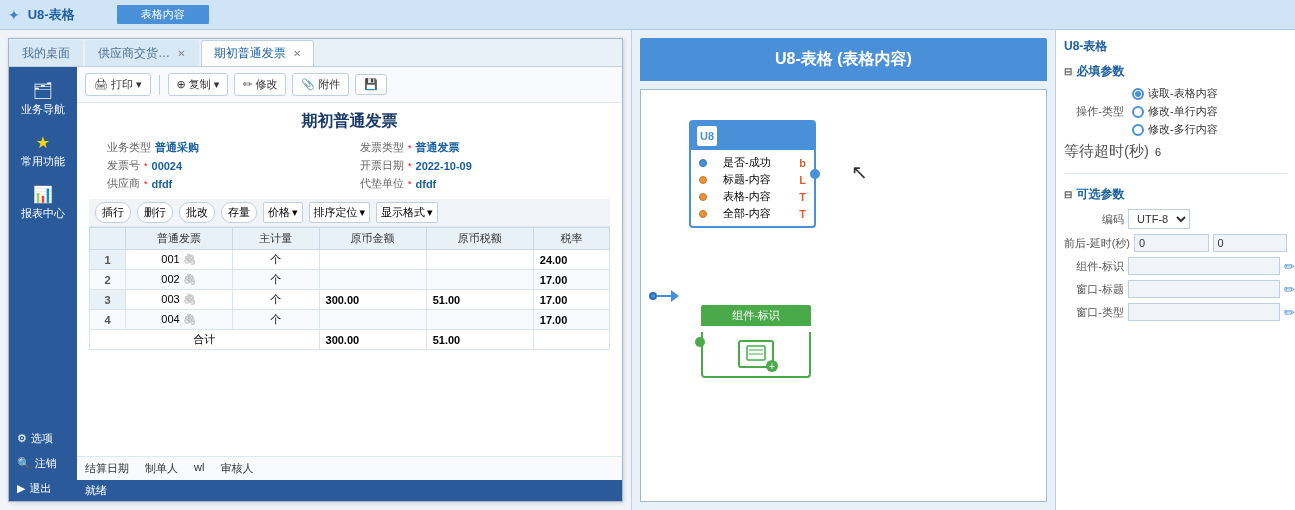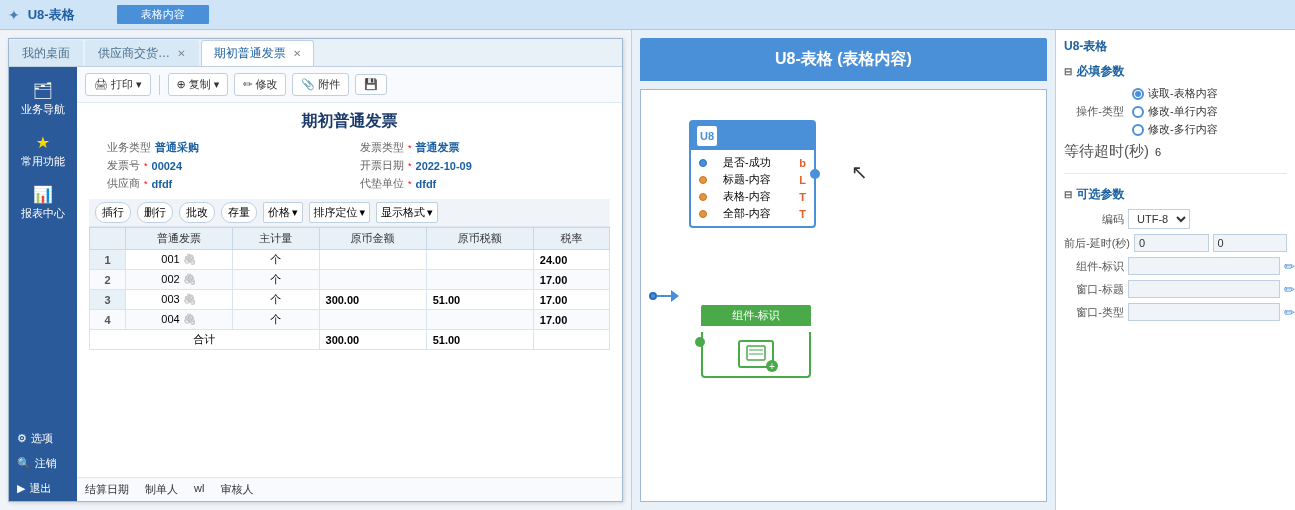--- a/index.html
+++ b/index.html
@@ -674,20 +674,23 @@
             </table>
           </div>
 
           <div class="invoice-footer">
             <span>结算日期</span>
             <span>制单人</span>
             <span>wl</span>
             <span>审核人</span>
           </div>
 
+          <div class="status-bar">
+            <span>就绪</span>
+          </div>
 
         </div>
       </div>
     </div>
   </div>
 
   <div class="middle-panel">
     <div class="flow-header">U8-表格 (表格内容)</div>
     <div class="flow-canvas" style="position:relative; flex:1;">
 

